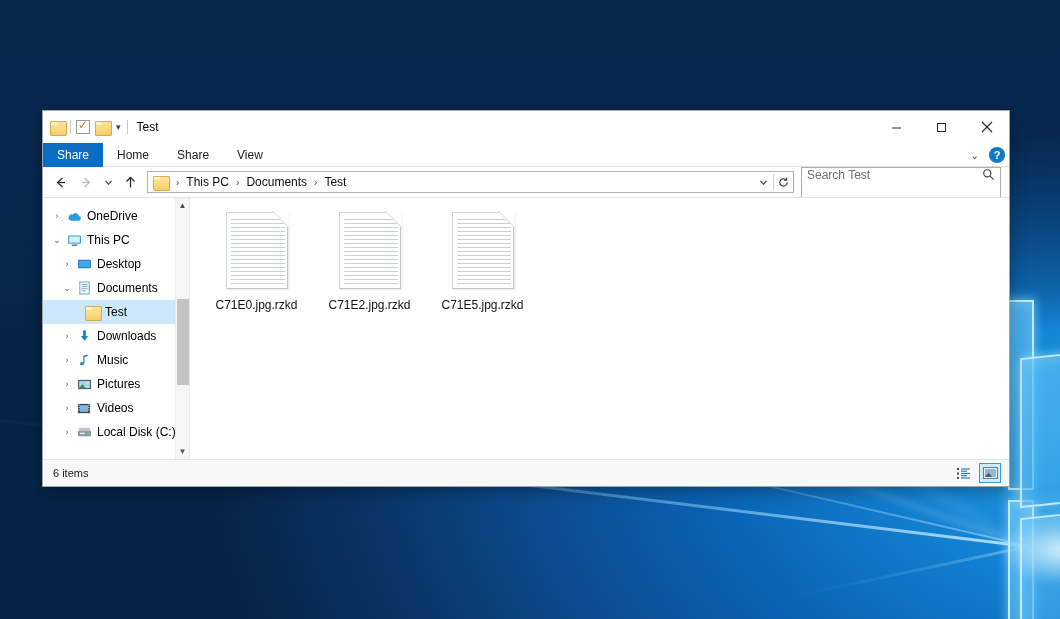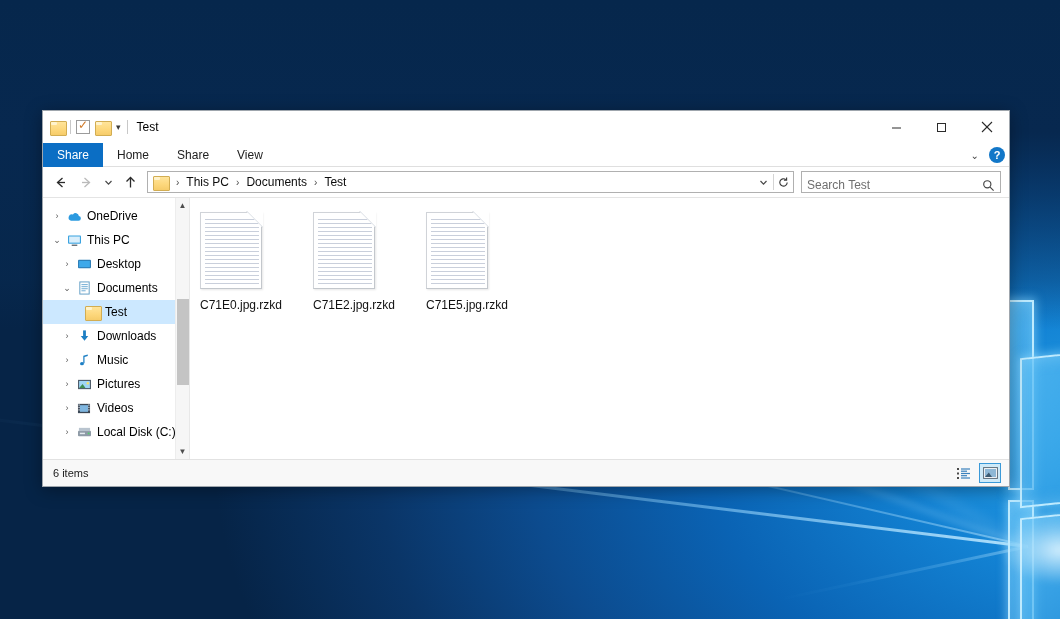--- a/index.html
+++ b/index.html
@@ -140,23 +140,23 @@
     display:flex; align-items:center; padding-left:5px;
     min-width: 0;
   }
   .crumbs { display:flex; align-items:center; gap:0; flex:1 1 auto; overflow:hidden; white-space:nowrap; }
   .crumb { font-size:12px; color:#0d0d0d; padding:0 3px; }
   .crumb-sep { font-size:10px; color:#4b4b4b; padding:0 4px; }
   .addr-right { display:flex; align-items:center; }
   .addr-btn { width:19px; height:20px; display:flex; align-items:center; justify-content:center; }
   .addr-divider { width:1px; height:16px; background:#d4d4d4; }
   #searchbox {
-    flex: 0 0 200px; height:22px; margin-left:7px;
+    flex: 0 0 200px; height:31px; margin-left:7px;
     border:1px solid #b0b0b0; background:#fff;
-    display:flex; align-items:flex-end; padding:0 5px;
+    display:flex; align-items:flex-start; padding:0 5px;
   }
   #searchbox input {
     border:none; outline:none; flex:1 1 auto; font-size:12px;
     font-family:"Liberation Sans", sans-serif; color:#222; background:transparent; min-width:0;
   }
   #searchbox input::placeholder { color:#6f6f6f; }
 
   
   #body { flex: 1 1 auto; display:flex; min-height:0; border-top:1px solid #e4e4e4; }
 
@@ -192,21 +192,21 @@
   .sb-thumb { position:absolute; left:1px; width:12px; top:86px; height:86px; background:#c4c4c4; }
 
   
   #content { flex:1 1 auto; position:relative; background:#fff; overflow:hidden; }
   #filegrid {
     display:flex; flex-wrap:wrap; align-content:flex-start;
     padding: 10px 0 0 10px;
   }
   .file-item {
     width:113px; height:120px;
-    display:flex; flex-direction:column; align-items:flex-start;
+    display:flex; flex-direction:column; align-items:center;
     padding-top:4px;
   }
   .file-ico { width:62px; height:77px; position:relative; }
   .pagebody {
     position:absolute; left:0; top:0; width:62px; height:77px;
     background:#ffffff;
     border:1px solid #d0d3d8;
     border-right-color:#c3c7cc; border-bottom-color:#c3c7cc;
     box-shadow: 1px 1px 2px rgba(0,0,0,0.10);
   }

